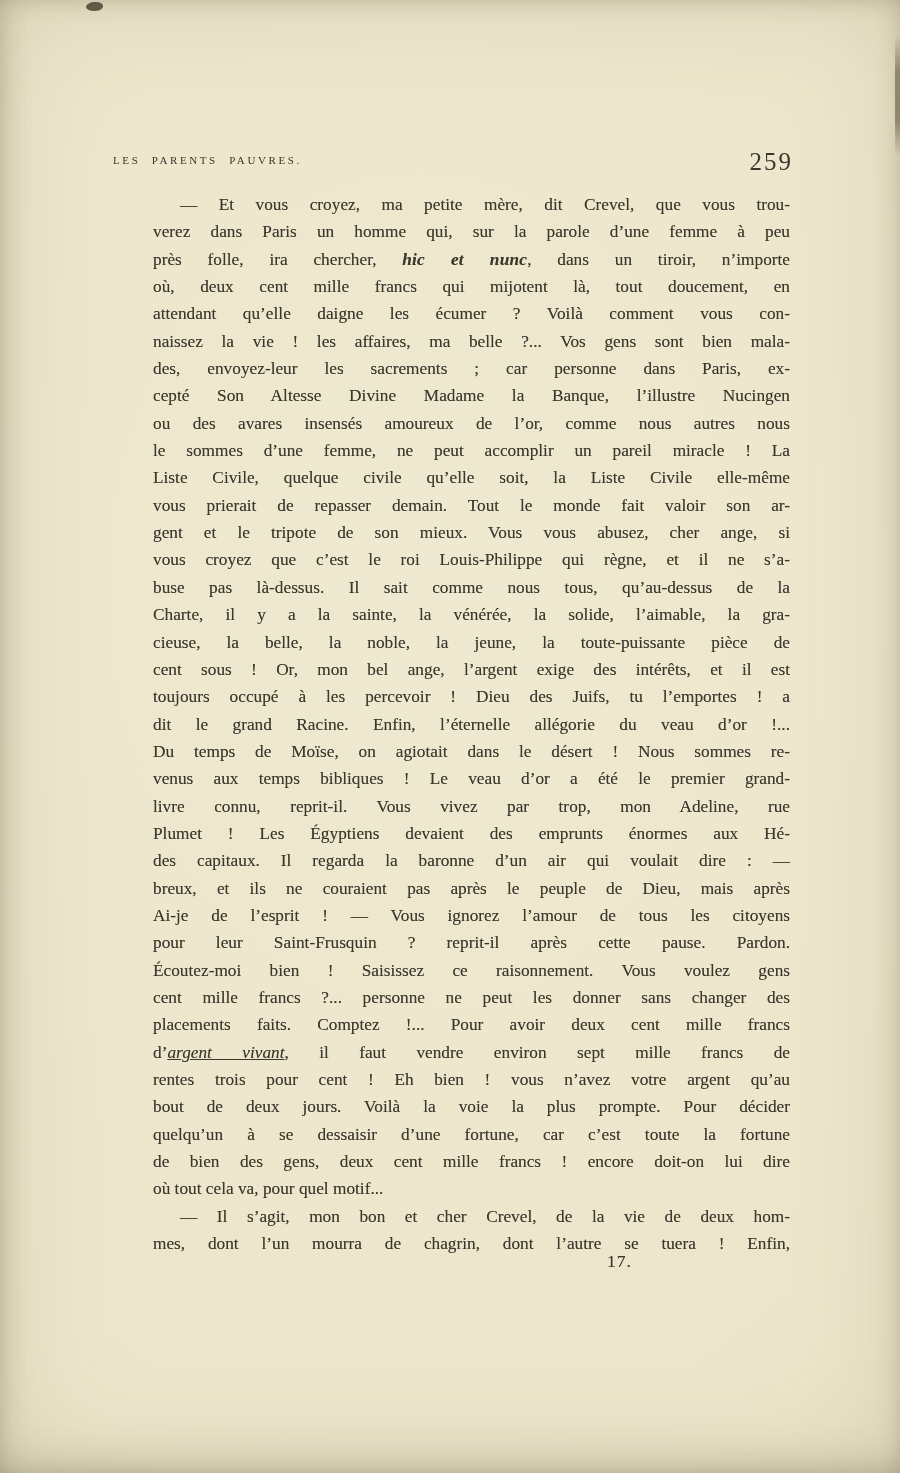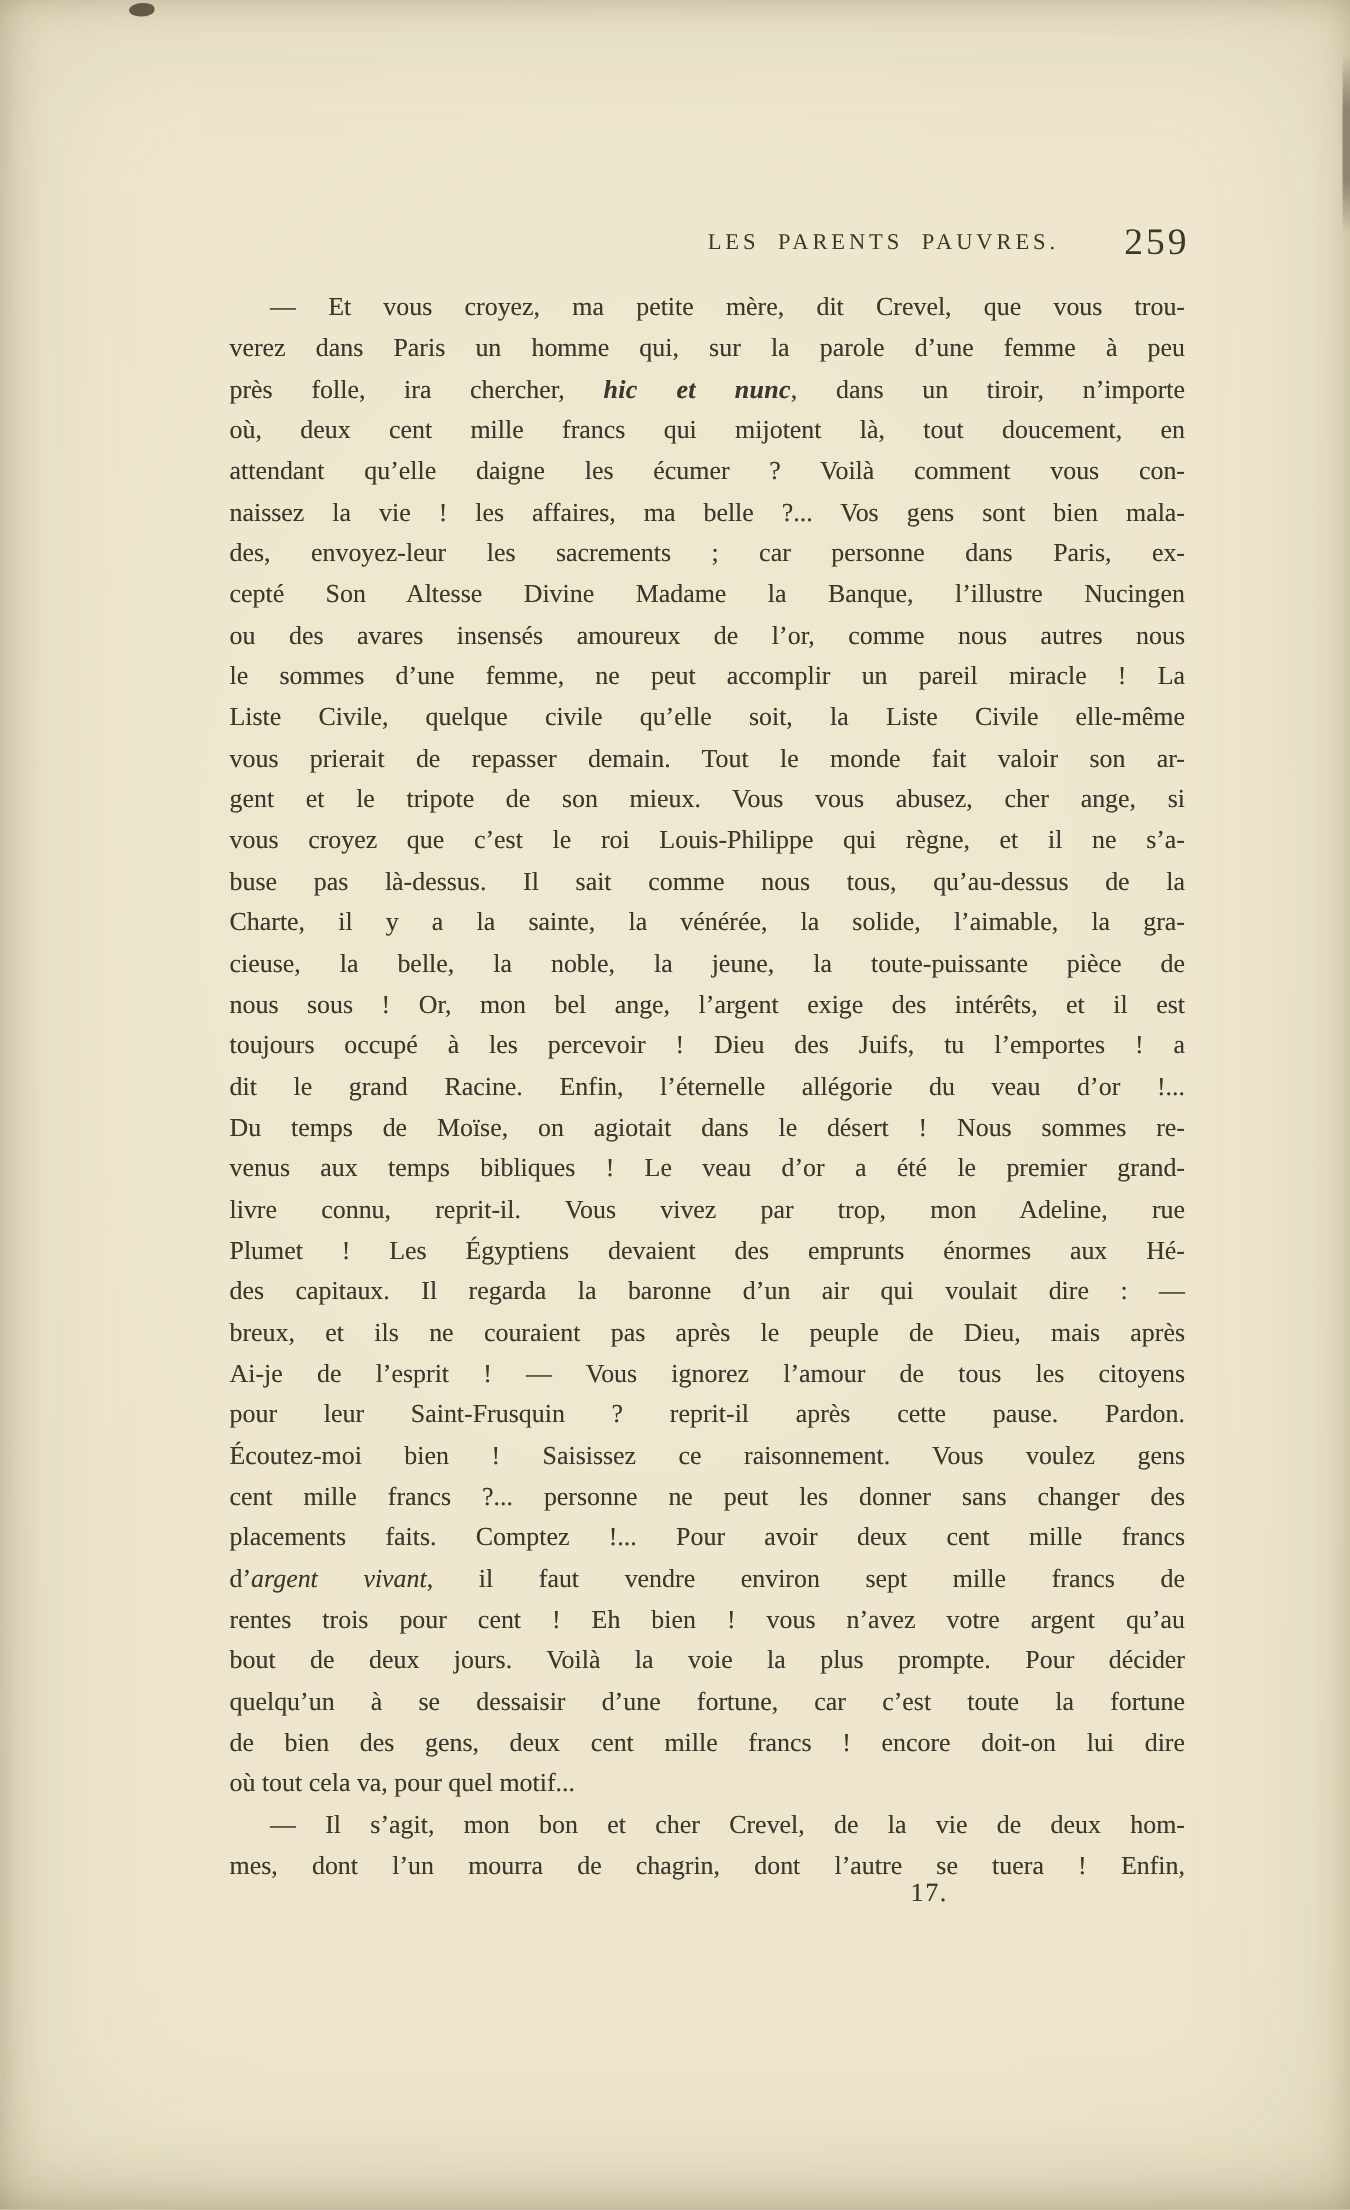--- a/index.html
+++ b/index.html
@@ -18,37 +18,37 @@
     content: ""; position: absolute; inset: 0; pointer-events: none;
     box-shadow:
       inset 0 0 110px rgba(115, 98, 60, .16),
       inset 14px 0 34px -18px rgba(90, 75, 45, .28),
       inset -10px 0 26px -16px rgba(90, 75, 45, .22),
       inset 0 -22px 44px -20px rgba(95, 85, 60, .30),
       inset 0 16px 30px -22px rgba(95, 85, 60, .22);
   }
   .header { position: absolute; top: 154px; left: 113px; width: 677px; height: 26px; }
   .running-title {
-    position: absolute; left: 0; right: 84px; text-align: right;
-    font-size: 15px; letter-spacing: 2.6px; word-spacing: 6px; white-space: nowrap;
+    position: absolute; left: 0; right: 84px; text-align: left;
+    font-size: 11px; letter-spacing: 2.6px; word-spacing: 6px; white-space: nowrap;
   }
   .page-number {
     position: absolute; right: -3px; top: -6px;
     font-size: 25px; letter-spacing: 2px;
   }
   .text-block {
     position: absolute; top: 191px; left: 113px; width: 677px;
     font-size: 17.3px; line-height: 27.35px;
     text-rendering: optimizeLegibility;
     text-shadow: 0 0 .4px rgba(59, 55, 44, .45);
   }
   .line { text-align: justify; text-align-last: justify; margin-left: 40px; }
   .line.first { text-indent: 27px; }
   .line.endfree { text-align-last: left; }
-  .it { font-style: italic; }
+  .it { font-style: italic; text-decoration: underline; }
   .bit { font-style: italic; font-weight: bold; letter-spacing: .2px; }
   .footer-sig {
     position: absolute; top: 1251px; left: 607px;
     font-size: 17.5px; letter-spacing: 1px;
     text-shadow: 0 0 .4px rgba(59, 55, 44, .45);
   }
   .speck { position: absolute; background: #423a2c; }
   .speck.tl { left: 86px; top: 2px; width: 17px; height: 9px; border-radius: 60% 45% 55% 50%; opacity: .8; }
   .smudge-right {
     position: absolute; right: 0; top: 36px; width: 5px; height: 120px; border-radius: 3px;
@@ -79,21 +79,21 @@
         <div class="line"><span>cepté Son Altesse Divine Madame la Banque, l’illustre Nucingen</span></div>
         <div class="line"><span>ou des avares insensés amoureux de l’or, comme nous autres nous</span></div>
         <div class="line"><span>le sommes d’une femme, ne peut accomplir un pareil miracle ! La</span></div>
         <div class="line"><span>Liste Civile, quelque civile qu’elle soit, la Liste Civile elle-même</span></div>
         <div class="line"><span>vous prierait de repasser demain. Tout le monde fait valoir son ar-</span></div>
         <div class="line"><span>gent et le tripote de son mieux. Vous vous abusez, cher ange, si</span></div>
         <div class="line"><span>vous croyez que c’est le roi Louis-Philippe qui règne, et il ne s’a-</span></div>
         <div class="line"><span>buse pas là-dessus. Il sait comme nous tous, qu’au-dessus de la</span></div>
         <div class="line"><span>Charte, il y a la sainte, la vénérée, la solide, l’aimable, la gra-</span></div>
         <div class="line"><span>cieuse, la belle, la noble, la jeune, la toute-puissante pièce de</span></div>
-        <div class="line"><span>nous sous ! Or, mon bel ange, l’argent exige des intérêts, et il est</span></div>
+        <div class="line"><span>cent sous ! Or, mon bel ange, l’argent exige des intérêts, et il est</span></div>
         <div class="line"><span>toujours occupé à les percevoir ! Dieu des Juifs, tu l’emportes ! a</span></div>
         <div class="line"><span>dit le grand Racine. Enfin, l’éternelle allégorie du veau d’or !...</span></div>
         <div class="line"><span>Du temps de Moïse, on agiotait dans le désert ! Nous sommes re-</span></div>
         <div class="line"><span>venus aux temps bibliques ! Le veau d’or a été le premier grand-</span></div>
         <div class="line"><span>livre connu, reprit-il. Vous vivez par trop, mon Adeline, rue</span></div>
         <div class="line"><span>Plumet ! Les Égyptiens devaient des emprunts énormes aux Hé-</span></div>
         <div class="line"><span>des capitaux. Il regarda la baronne d’un air qui voulait dire : —</span></div>
         <div class="line"><span>breux, et ils ne couraient pas après le peuple de Dieu, mais après</span></div>
         <div class="line"><span>Ai-je de l’esprit ! — Vous ignorez l’amour de tous les citoyens</span></div>
         <div class="line"><span>pour leur Saint-Frusquin ? reprit-il après cette pause. Pardon.</span></div>

